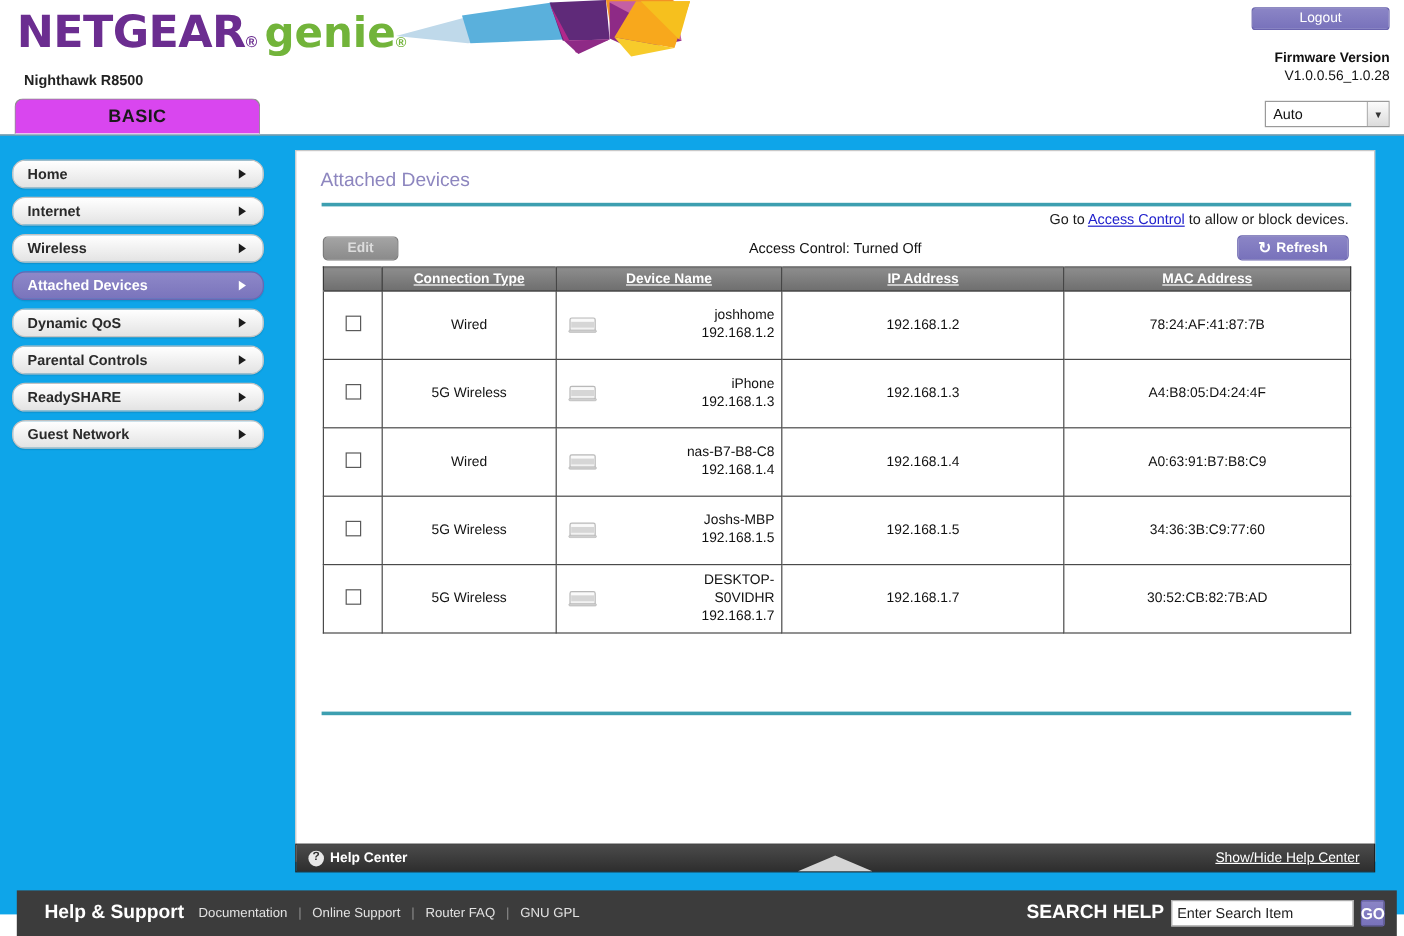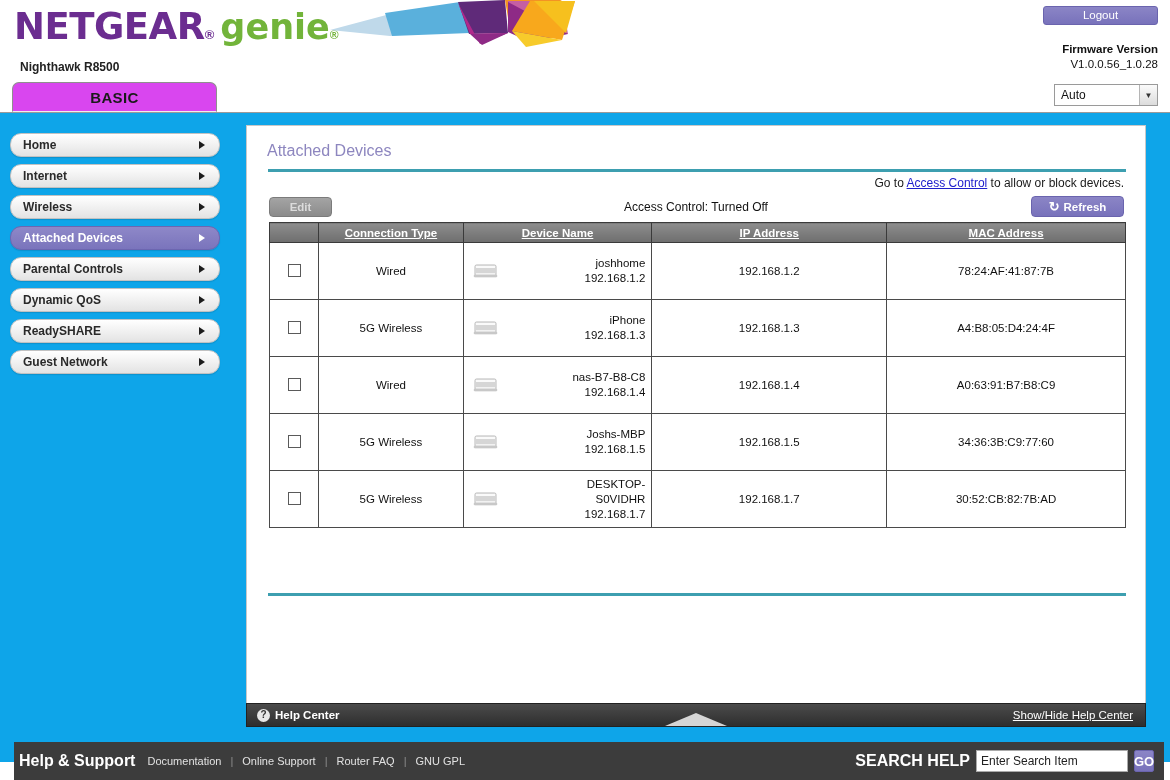--- a/index.html
+++ b/index.html
@@ -216,21 +216,21 @@
     color: #fff; font-size: 11.5px; text-decoration: underline; cursor: pointer;
   }
 
   
   .footer {
     position: absolute; left: 14px; top: 742px;
     width: 1150px; height: 38px;
     background: #3c3c3c; display: flex; align-items: center;
   }
   .hs-title {
-    color: #fff; font-size: 16px; font-weight: bold; margin-left: 5px;
+    color: #fff; font-size: 16px; font-weight: bold; margin-left: 23px;
   }
   .hs-links { display: flex; align-items: center; margin-left: 12px; gap: 9px; }
   .hs-links a { color: #e2e2e2; font-size: 11px; text-decoration: none; cursor: pointer; }
   .hs-sep { color: #8d8d8d; font-size: 11px; }
   .search-wrap {
     position: absolute; right: 10px; display: flex; align-items: center; gap: 6px;
   }
   .search-label { color: #fff; font-size: 16px; font-weight: bold; }
   .search-input {
     width: 152px; height: 22px; border: 1px solid #aaa; background: #fff;
@@ -300,25 +300,25 @@
       </div>
       <div class="nav-item">
         <span>Wireless</span>
         <span class="nav-arrow"></span>
       </div>
       <div class="nav-item sel">
         <span>Attached Devices</span>
         <span class="nav-arrow"></span>
       </div>
       <div class="nav-item">
+        <span>Dynamic QoS</span>
+        <span class="nav-arrow"></span>
+      </div>
+      <div class="nav-item">
         <span>Parental Controls</span>
-        <span class="nav-arrow"></span>
-      </div>
-      <div class="nav-item">
-        <span>Dynamic QoS</span>
         <span class="nav-arrow"></span>
       </div>
       <div class="nav-item">
         <span>ReadySHARE</span>
         <span class="nav-arrow"></span>
       </div>
       <div class="nav-item">
         <span>Guest Network</span>
         <span class="nav-arrow"></span>
       </div>

